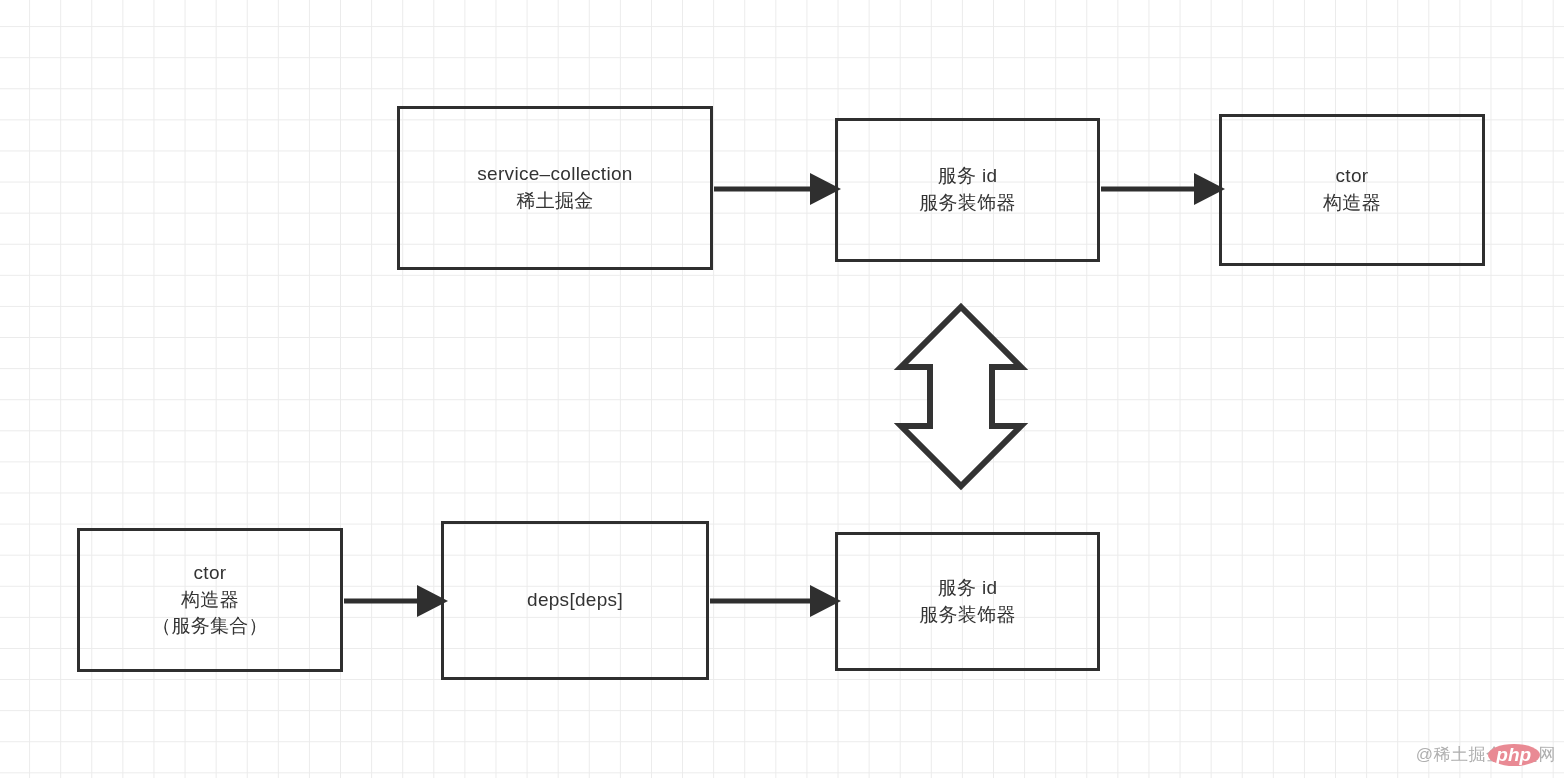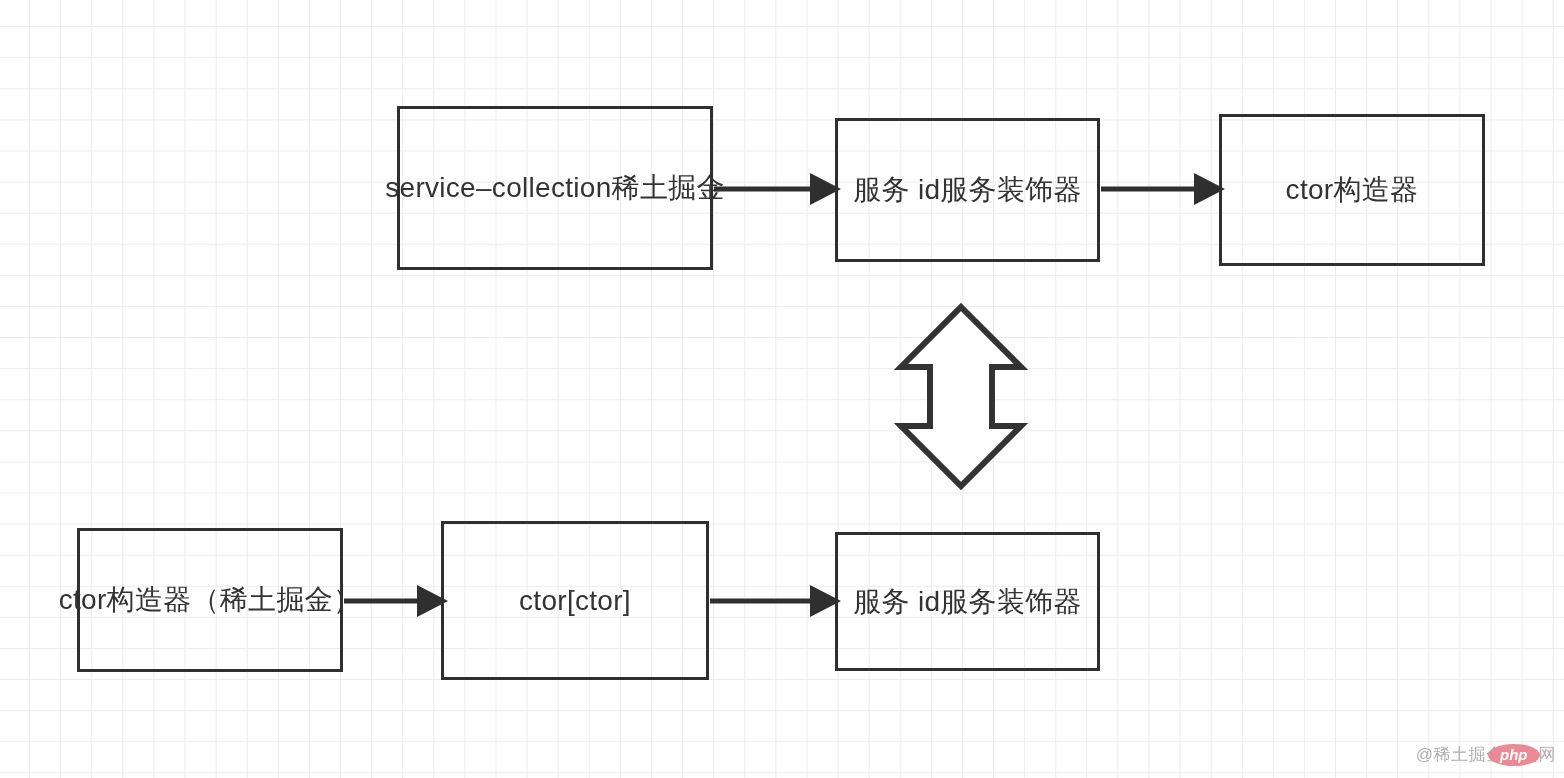--- a/index.html
+++ b/index.html
@@ -31,25 +31,25 @@
     width: 1564px;
     height: 778px;
   }
 
   .node-box {
     position: absolute;
     box-sizing: border-box;
     border: 3px solid #2f2f2f;
     background: transparent;
     display: flex;
-    flex-direction: row;
+    flex-direction: column;
     align-items: center;
     justify-content: center;
     color: #333333;
-    font-size: 28px;
+    font-size: 19px;
     line-height: 1.42;
     letter-spacing: 0.3px;
     text-align: center;
     white-space: nowrap;
   }
   .node-line {
     display: block;
   }
 
   
@@ -75,21 +75,21 @@
     height: 22px;
     border-radius: 50%;
     background: #e8818b;
     z-index: 2;
     display: flex;
     align-items: center;
     justify-content: center;
     color: #ffffff;
     font-style: italic;
     font-weight: bold;
-    font-size: 15px;
+    font-size: 19px;
     letter-spacing: 0;
   }
 </style>
 </head>
 <body>
 
 <div id="canvas">
 
   <svg id="diagram-svg" viewBox="0 0 1564 778" xmlns="http://www.w3.org/2000/svg">
     <defs>
@@ -121,25 +121,25 @@
   </div>
 
   <div class="node-box" style="left:1219px; top:114px; width:266px; height:152px;">
     <span class="node-line">ctor</span>
     <span class="node-line">构造器</span>
   </div>
 
   <div class="node-box" style="left:77px; top:528px; width:266px; height:144px;">
     <span class="node-line">ctor</span>
     <span class="node-line">构造器</span>
-    <span class="node-line">（稀土掘金）</span>
+    <span class="node-line">（服务集合）</span>
   </div>
 
   <div class="node-box" style="left:441px; top:521px; width:268px; height:159px;">
-    <span class="node-line">ctor[ctor]</span>
+    <span class="node-line">deps[deps]</span>
   </div>
 
   <div class="node-box" style="left:835px; top:532px; width:265px; height:139px;">
     <span class="node-line">服务 id</span>
     <span class="node-line">服务装饰器</span>
   </div>
 
   <div id="watermark">
     <span class="wm-part">@稀土掘金</span>
     <span class="wm-part">中文网</span>

